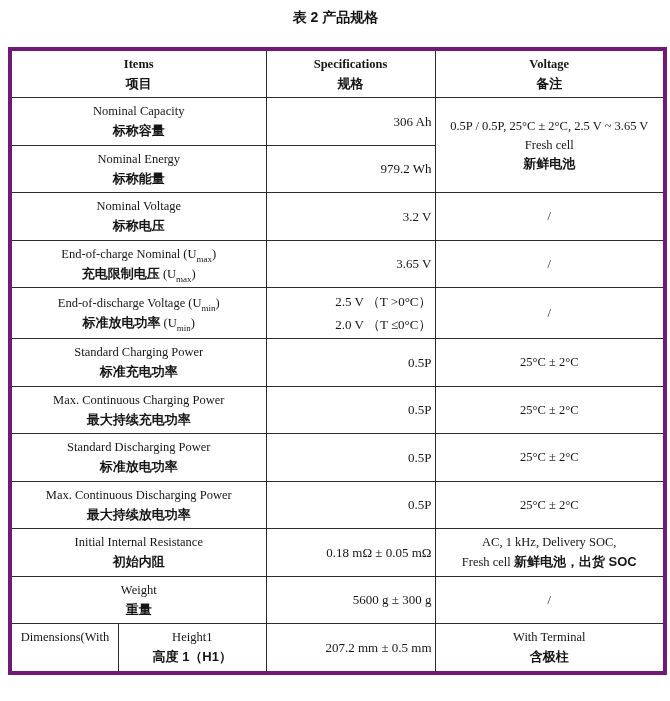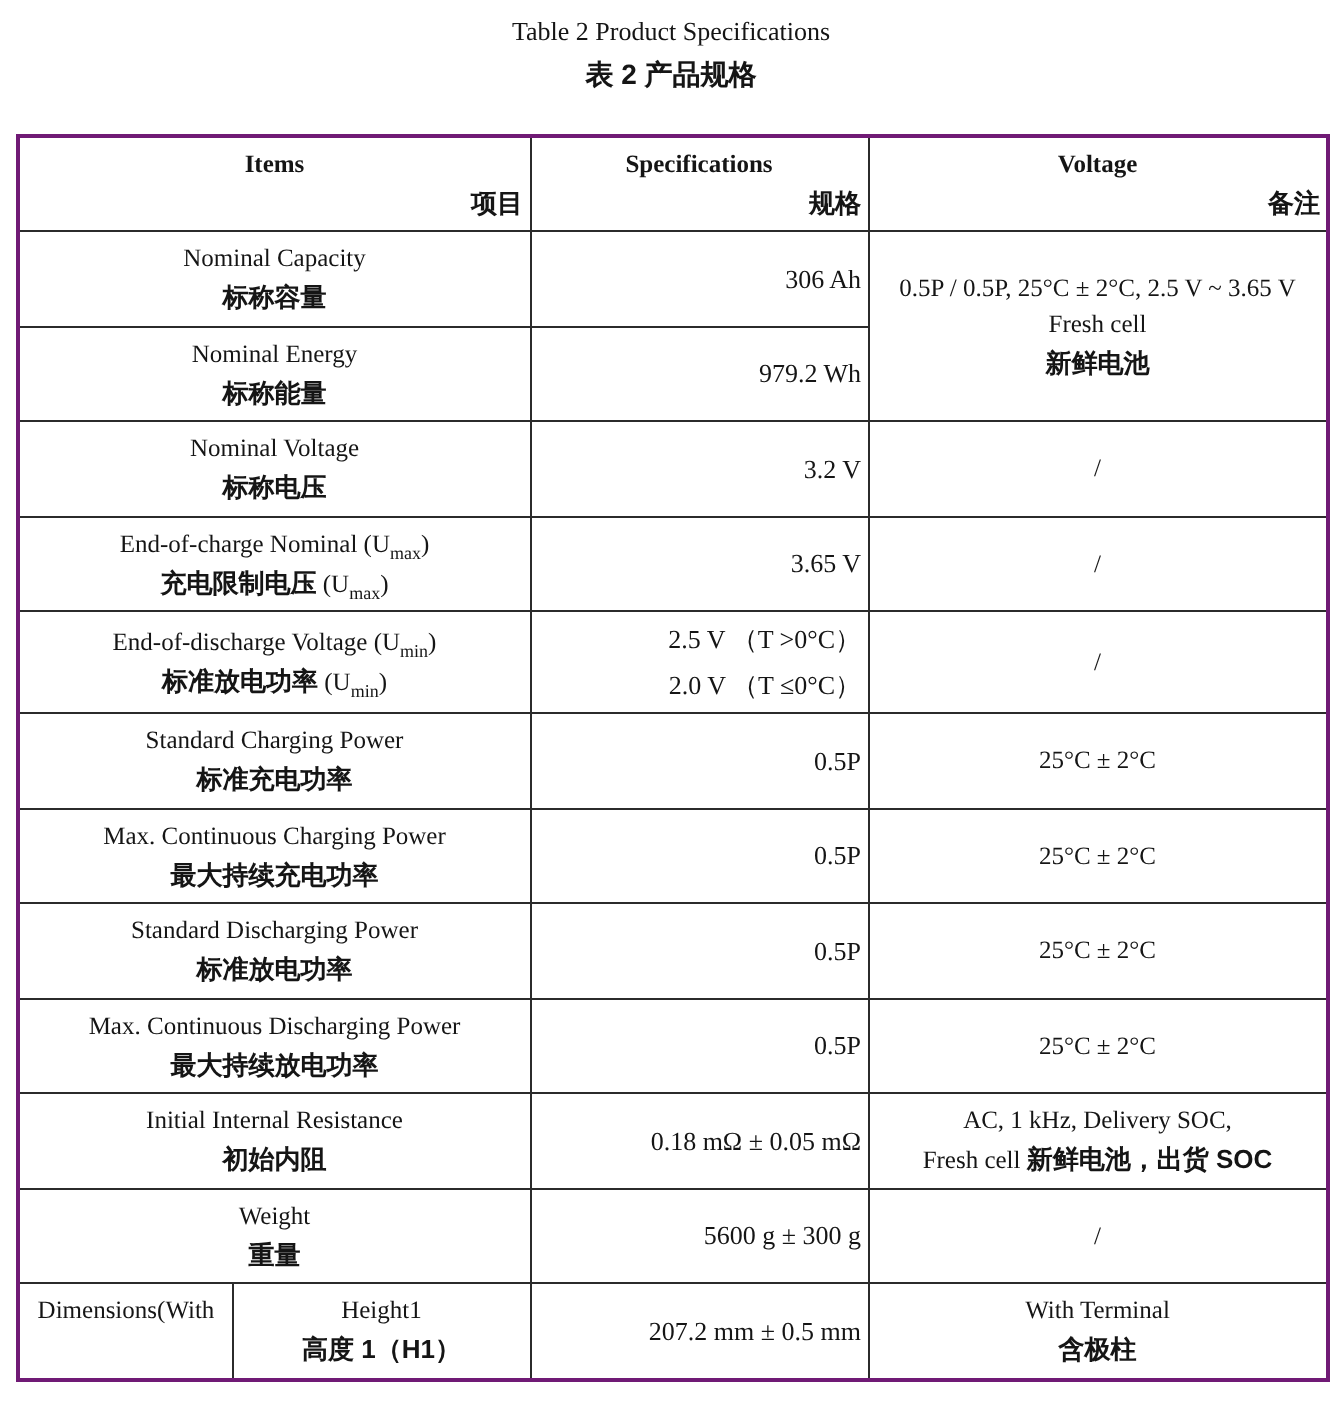--- a/index.html
+++ b/index.html
@@ -9,44 +9,43 @@
     font-family:"Liberation Serif","DejaVu Serif",serif;
   }
   .page{padding:5px 7px 0 8px;}
   .titles{text-align:center;margin-top:3px;}
   .title-en{font-size:13px;line-height:1.3;}
   .title-zh{font-size:14px;font-weight:700;line-height:1.3;margin-top:3px;
     font-family:"Liberation Sans","DejaVu Sans",sans-serif;}
   table.spec{
     border-collapse:collapse;table-layout:fixed;
     width:655px;margin-top:21px;
-    border:2px solid #701a75;
+    border:4px solid #701a75;
   }
   .spec th,.spec td{
     border:1px solid #2b2b2b;
     text-align:center;vertical-align:middle;
     padding:4px 3px;
   }
   .line{font-size:12.5px;line-height:1.5;}
   .spec-col .line{font-size:13px;text-align:right;}
   .gap-line{margin-top:3px;}
-  .cn{font-family:"Liberation Sans","DejaVu Sans",sans-serif;font-weight:600;font-size:13px;text-align:right;}
+  .cn{font-family:"Liberation Sans","DejaVu Sans",sans-serif;font-weight:600;font-size:13px;}
   sub.sub{font-size:9px;line-height:0;}
   td.split-cell{padding:0;}
   .split{display:flex;align-items:stretch;height:100%;}
   .split-left{width:102px;flex:0 0 102px;border-right:1px solid #2b2b2b;
     display:flex;flex-direction:row;justify-content:center;padding:4px 2px;}
   .split-right{flex:1;display:flex;flex-direction:column;justify-content:center;padding:4px 2px;}
 </style>
 </head>
 <body>
 
 <div class="page">
   <div class="titles">
-    <div class="title-en">Table 2 Product Specifications</div>
     <div class="title-zh">表 2 产品规格</div>
   </div>
 
   <table class="spec">
     <colgroup>
       <col style="width:256px">
       <col style="width:169px">
       <col style="width:230px">
     </colgroup>
     <thead>

